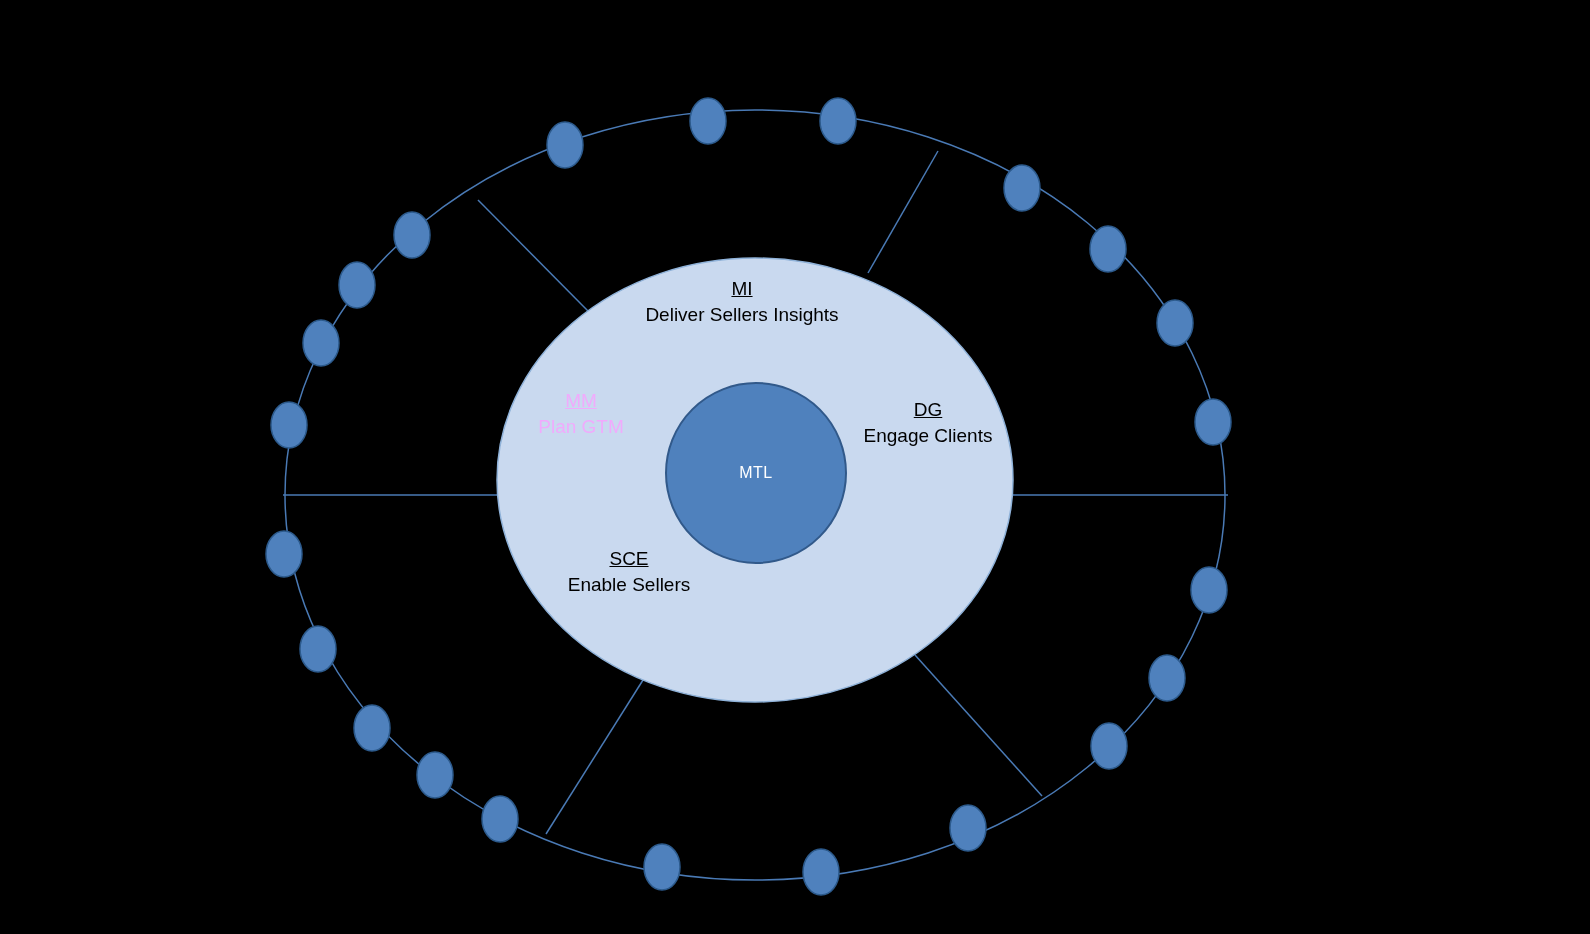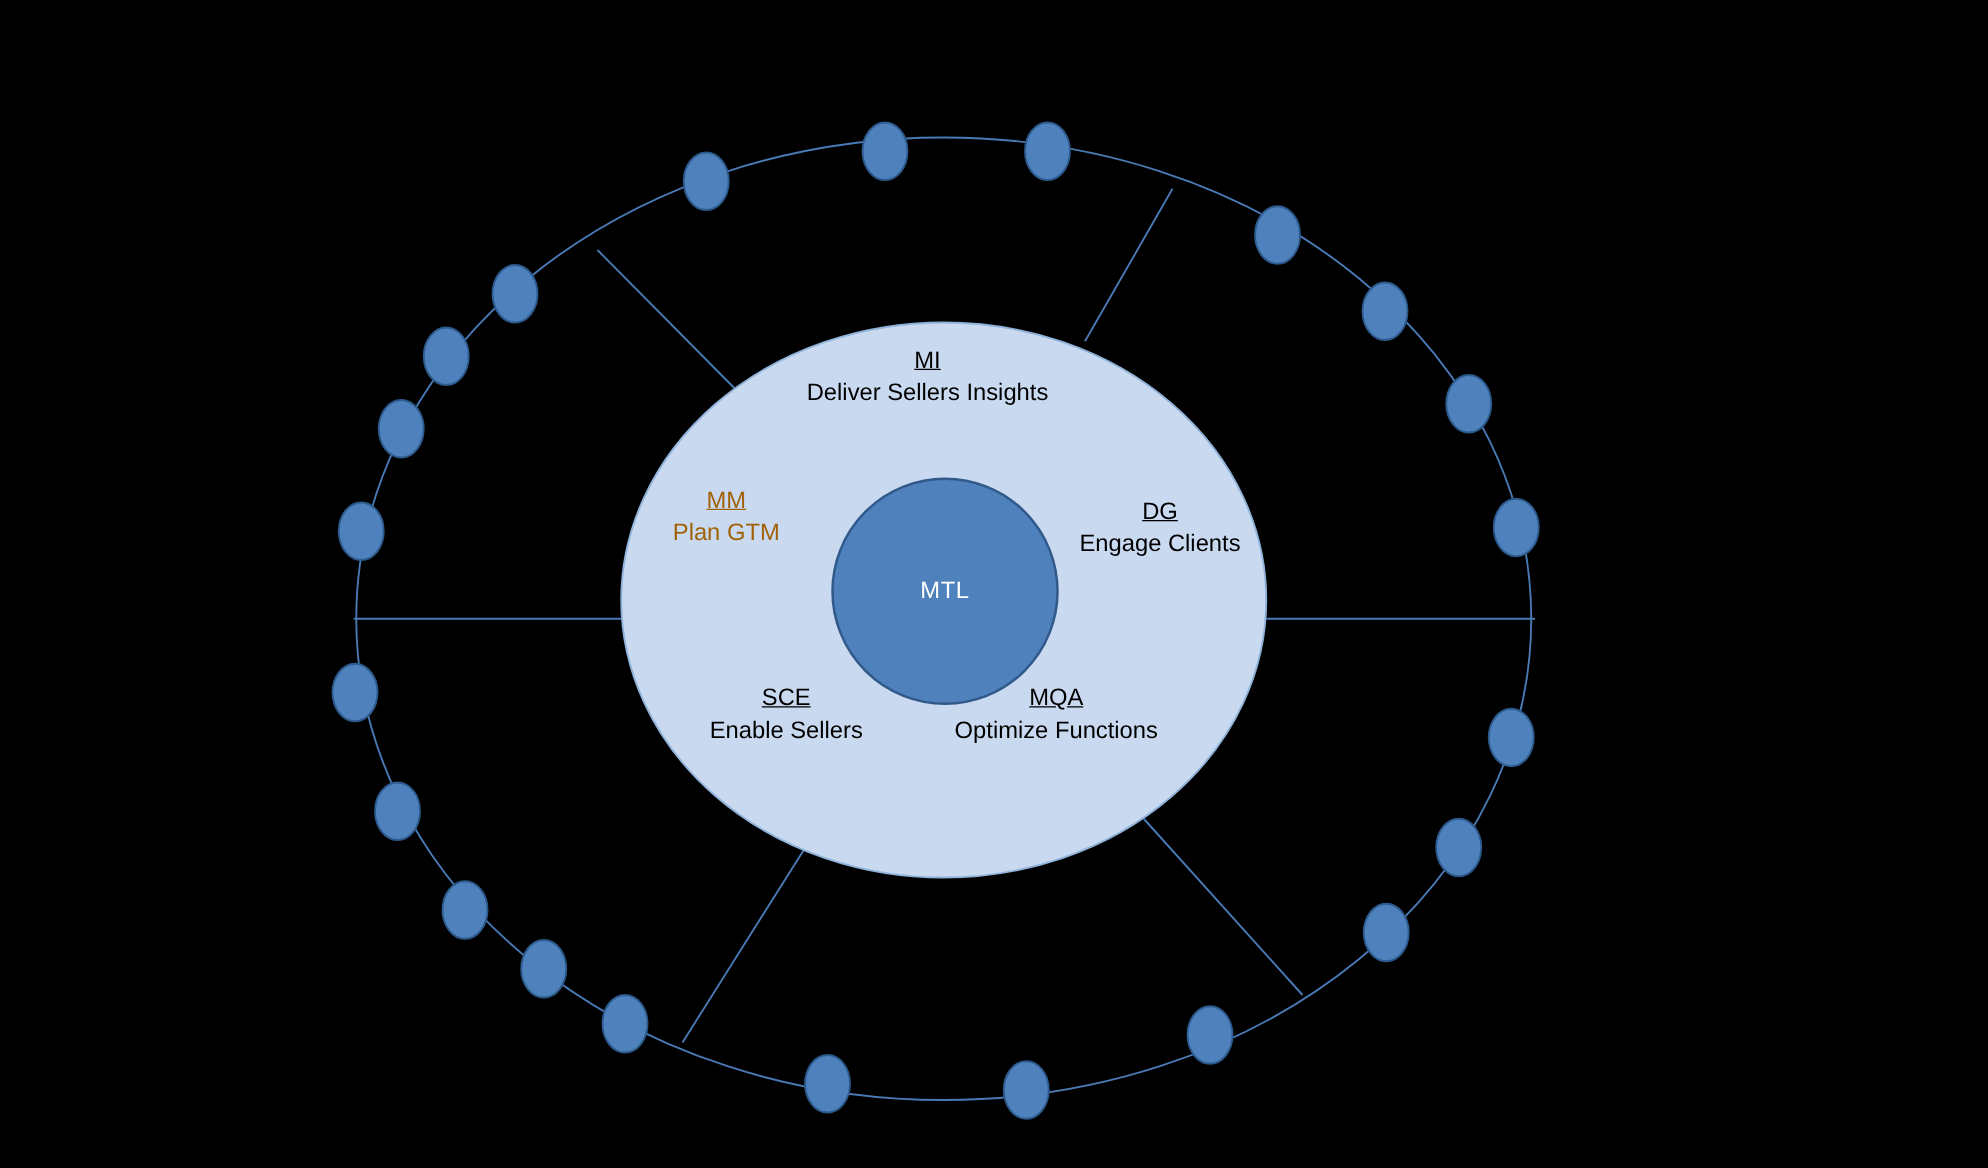--- a/index.html
+++ b/index.html
@@ -24,21 +24,21 @@
     color: #000000;
     font-size: 19px;
     line-height: 26px;
     white-space: nowrap;
   }
   .abbr { display: block; text-decoration: underline; }
   .desc { display: block; }
   .center-label {
     position: absolute;
     transform: translate(-50%, -50%);
-    font-size: 19px;
+    font-size: 16px;
     color: #ffffff;
     letter-spacing: 0.5px;
   }
 </style>
 </head>
 <body style="background: rgb(0, 0, 0);">
 
 <div class="canvas">
 
   <svg width="1590" height="934" viewBox="0 0 1590 934">
@@ -77,35 +77,31 @@
         <ellipse cx="412" cy="202" rx="18" ry="23" fill="#4f81bd" stroke="#2c5a8c" stroke-width="1.5"></ellipse>
       </g>
     <circle id="center-circle" cx="756" cy="440" r="90" fill="#4f81bd" stroke="#31598a" stroke-width="2"></circle>
   </svg>
 
   <div class="label sector" style="left: 742px; top: 269px; color: rgb(0, 0, 0);">
     <span class="abbr">MI</span>
     <span class="desc">Deliver Sellers Insights</span>
   </div>
 
-  <div class="label sector" style="left: 581px; top: 381px; color: #a16207;">
+  <div class="label sector" style="left: 581px; top: 381px; color: #f0abfc;">
     <span class="abbr">MM</span>
     <span class="desc">Plan GTM</span>
   </div>
 
   <div class="label sector" style="left: 629px; top: 539px; color: rgb(0, 0, 0);">
     <span class="abbr">SCE</span>
     <span class="desc">Enable Sellers</span>
   </div>
 
   <div class="label sector" style="left: 928px; top: 390px; color: rgb(0, 0, 0);">
     <span class="abbr">DG</span>
     <span class="desc">Engage Clients</span>
   </div>
 
-  <div class="label sector" style="left: 845px; top: 539px; color: rgb(0, 0, 0);">
-    <span class="abbr">MQA</span>
-    <span class="desc">Optimize Functions</span>
-  </div>
 
   <div class="center-label" style="left: 756px; top: 440px; color: rgb(255, 255, 255);">MTL</div>
 
 </div>
 
 </body></html>

